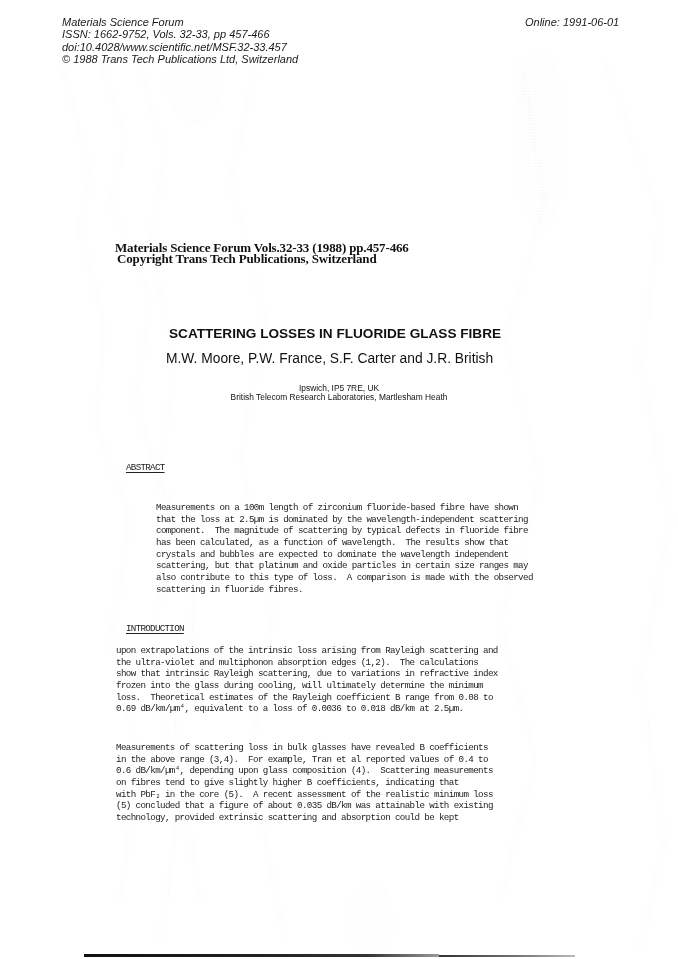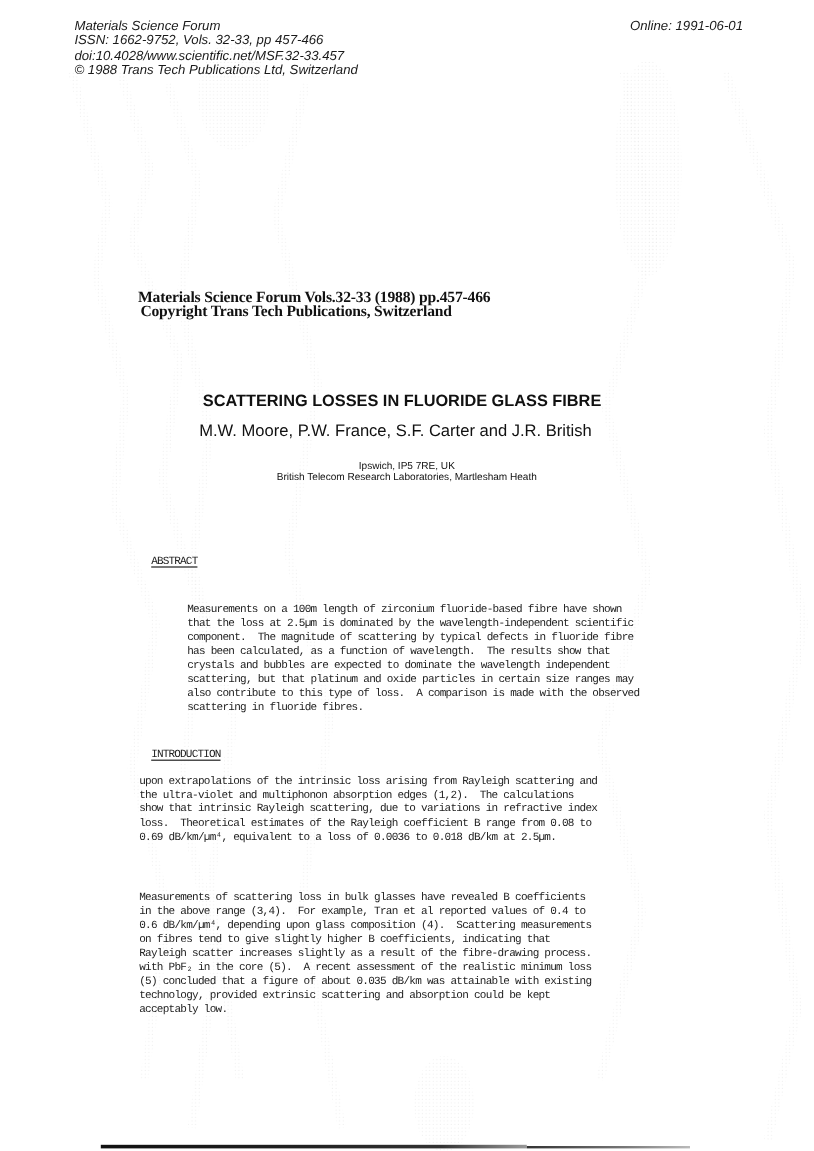--- a/index.html
+++ b/index.html
@@ -114,43 +114,42 @@
 </div>
 
 <div class="paper-title">SCATTERING LOSSES IN FLUORIDE GLASS FIBRE</div>
 <div class="authors">M.W. Moore, P.W. France, S.F. Carter and J.R. British</div>
 <div class="affil affil1">British Telecom Research Laboratories, Martlesham Heath</div>
 <div class="affil affil2">Ipswich, IP5 7RE, UK</div>
 
 <div class="section-head abstract-head">ABSTRACT</div>
 <div class="body-text abstract-body">
   <span class="ln">Measurements on a 100m length of zirconium fluoride-based fibre have shown</span>
-  <span class="ln">that the loss at 2.5µm is dominated by the wavelength-independent scientific</span>
+  <span class="ln">that the loss at 2.5µm is dominated by the wavelength-independent scattering</span>
   <span class="ln">component.  The magnitude of scattering by typical defects in fluoride fibre</span>
   <span class="ln">has been calculated, as a function of wavelength.  The results show that</span>
   <span class="ln">crystals and bubbles are expected to dominate the wavelength independent</span>
   <span class="ln">scattering, but that platinum and oxide particles in certain size ranges may</span>
   <span class="ln">also contribute to this type of loss.  A comparison is made with the observed</span>
   <span class="ln">scattering in fluoride fibres.</span>
 </div>
 
 <div class="section-head intro-head">INTRODUCTION</div>
 <div class="body-text intro-p1">
   <span class="ln">upon extrapolations of the intrinsic loss arising from Rayleigh scattering and</span>
   <span class="ln">the ultra-violet and multiphonon absorption edges (1,2).  The calculations</span>
   <span class="ln">show that intrinsic Rayleigh scattering, due to variations in refractive index</span>
+  <span class="ln">frozen into the glass during cooling, will ultimately determine the minimum</span>
   <span class="ln">loss.  Theoretical estimates of the Rayleigh coefficient B range from 0.08 to</span>
   <span class="ln">0.69 dB/km/µm⁴, equivalent to a loss of 0.0036 to 0.018 dB/km at 2.5µm.</span>
 </div>
 <div class="body-text intro-p2">
   <span class="ln">Measurements of scattering loss in bulk glasses have revealed B coefficients</span>
   <span class="ln">in the above range (3,4).  For example, Tran et al reported values of 0.4 to</span>
   <span class="ln">0.6 dB/km/µm⁴, depending upon glass composition (4).  Scattering measurements</span>
   <span class="ln">on fibres tend to give slightly higher B coefficients, indicating that</span>
-  <span class="ln">Rayleigh scatter increases slightly as a result of the fibre-drawing process.</span>
   <span class="ln">with PbF₂ in the core (5).  A recent assessment of the realistic minimum loss</span>
   <span class="ln">(5) concluded that a figure of about 0.035 dB/km was attainable with existing</span>
   <span class="ln">technology, provided extrinsic scattering and absorption could be kept</span>
-  <span class="ln">acceptably low.</span>
 </div>
 
 <div class="footer-rule"></div>
 <div class="footer-rule2"></div>
 
 </body></html>

